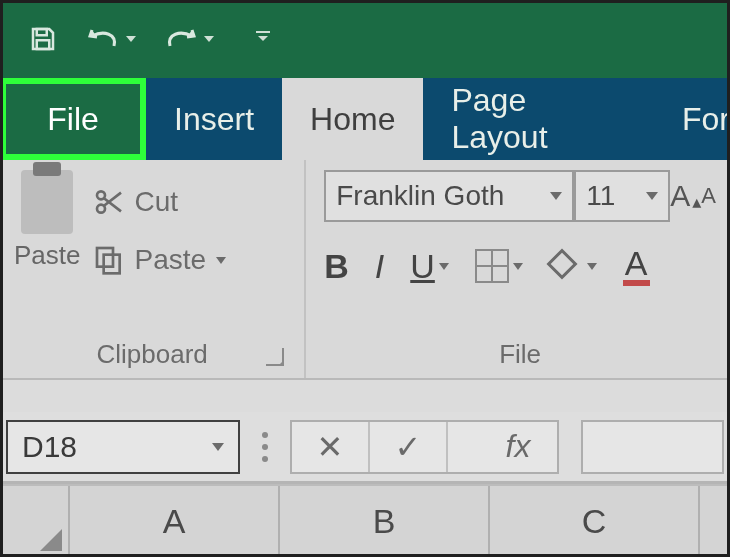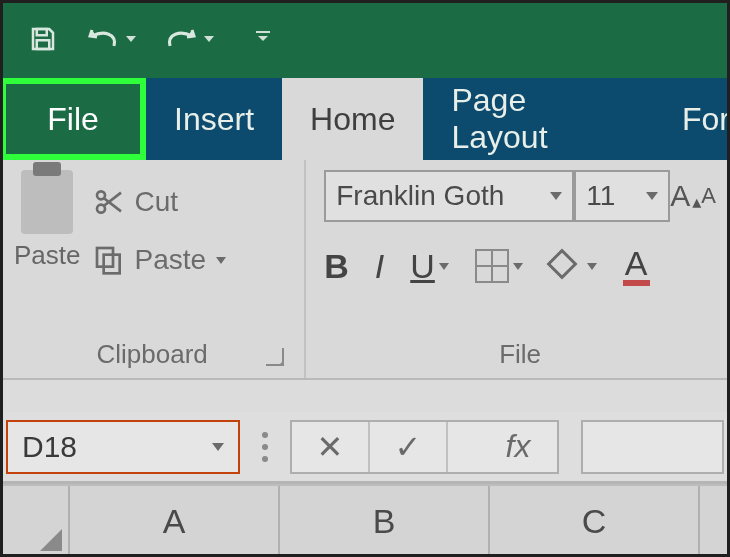--- a/index.html
+++ b/index.html
@@ -117,21 +117,21 @@
   .border-icon .g::after { top:50%; left:0; right:0; height:2px; transform:translateY(-1px);}
   .bucket-icon { width:34px; height:30px; position:relative; }
   .bucket-icon .b { width:22px;height:22px;border:3px solid #6b6b6b;transform:rotate(45deg);position:absolute;left:2px;top:2px; }
   .fontcolor-btn { font-family:"Times New Roman",serif; font-size:34px; color:#444; border-bottom:6px solid #c24a4a; padding:0 2px; line-height:1; display:flex; align-items:center; gap:4px;}
 
   
   .spacer { height:32px; background:#dcdcdc; }
 
   
   .fxrow { height:72px; background:#dedede; display:flex; align-items:center; gap:22px; padding:0 6px; border-bottom:3px solid #b5b5b5;}
-  .namebox { width:234px; height:54px; background:#e6e6e6; border:2px solid #c2410c; display:flex; align-items:center; padding:0 14px; font-size:30px; color:#3a3a3a; }
+  .namebox { width:234px; height:54px; background:#e6e6e6; border:2px solid #404040; display:flex; align-items:center; padding:0 14px; font-size:30px; color:#3a3a3a; }
   .namebox .dd-caret { margin-left:auto; }
   .vgrip { display:flex; flex-direction:column; gap:6px; }
   .vgrip span { width:6px;height:6px;background:#8a8a8a;border-radius:50%; }
   .fx-controls { height:54px; border:2px solid #aeaeae; background:#e6e6e6; display:flex; align-items:center; }
   .fx-btn { width:78px; display:flex; justify-content:center; align-items:center; font-size:32px; color:#6a6a6a; border-right:2px solid #c0c0c0; height:100%; }
   .fx-btn:last-child { border-right:none; font-style:italic; font-family:"Times New Roman",serif;margin-left:31px; }
   .fxinput { flex:1; height:54px; border:2px solid #aeaeae; background:#e6e6e6; }
 
   
   .colhdr { height:73px; background:#d4d4d4; display:flex; border-top:2px solid #bcbcbc; }

